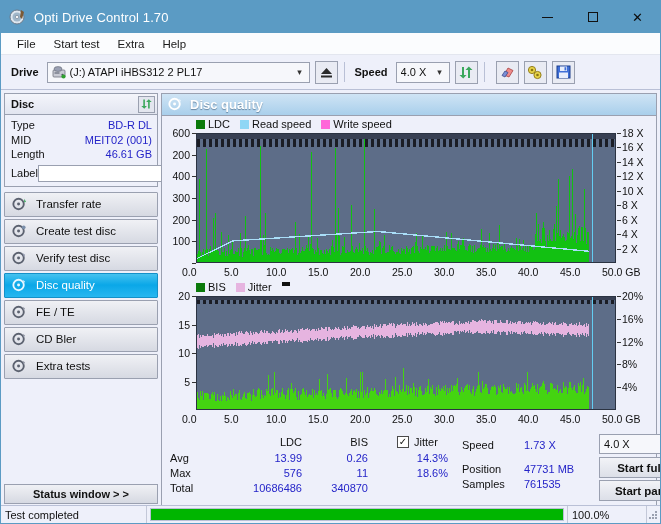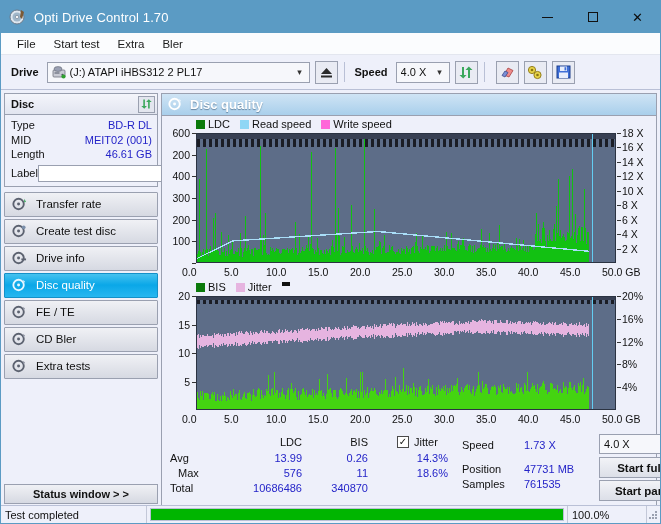--- a/index.html
+++ b/index.html
@@ -272,21 +272,21 @@
           <span class="glyph-max"></span>
         </div>
       <div class="win-btn">✕</div>
     </div>
   </div>
 
   <div id="menubar">
     <div class="menu-item">File</div>
     <div class="menu-item">Start test</div>
     <div class="menu-item">Extra</div>
-    <div class="menu-item">Bler</div>
+    <div class="menu-item">Help</div>
   </div>
 
   <div id="toolbar">
     <span class="tb-label">Drive</span>
     <div class="combo" id="drive-combo">
       <span style="margin-right:4px;display:flex;">
         <svg width="14" height="13" viewBox="0 0 14 13">
           <rect x="1" y="4" width="12" height="7" rx="1" fill="#c9cbd4" stroke="#6e727e" stroke-width=".8"></rect>
           <rect x="2.5" y="6" width="5" height="2" fill="#8d919e"></rect>
           <circle cx="10.5" cy="8.8" r="1.1" fill="#4f5360"></circle>
@@ -400,24 +400,24 @@
                 <circle cx="12.5" cy="3.5" r="2" fill="#7b8faa"></circle>
               </svg>
           </span>
           <span>Create test disc</span>
         </div>
         <div class="nav-item">
           <span class="ico">
             <svg width="15" height="14" viewBox="0 0 16 15">
                 <circle cx="7" cy="7.5" r="5.6" fill="none" stroke="#5c6270" stroke-width="2"></circle>
                 <circle cx="7" cy="7.5" r="1.6" fill="#5c6270"></circle>
-                <rect x="10" y="8" width="5" height="2" fill="#5c6270"></rect>
+                <path d="M11 2 l3 2 -1 3z" fill="#9aa0b4"></path>
               </svg>
           </span>
-          <span>Drive info</span>
+          <span>Verify test disc</span>
         </div>
         <div class="nav-item active">
           <span class="ico">
             <svg width="15" height="14" viewBox="0 0 16 15">
                 <circle cx="7" cy="7.5" r="5.6" fill="none" stroke="#e8f6ff" stroke-width="2"></circle>
                 <circle cx="7" cy="7.5" r="1.6" fill="#e8f6ff"></circle>
                 <path d="M12 2 l2 2 -2 2z" fill="#d8eefc"></path>
               </svg>
           </span>
           <span>Disc quality</span>
@@ -2258,21 +2258,21 @@
           <div class="axis-lbl" style="left: 230px; top: 119px;">25.0</div>
           <div class="axis-lbl" style="left: 272px; top: 119px;">30.0</div>
           <div class="axis-lbl" style="left: 314px; top: 119px;">35.0</div>
           <div class="axis-lbl" style="left: 356px; top: 119px;">40.0</div>
           <div class="axis-lbl" style="left: 398px; top: 119px;">45.0</div>
           <div class="axis-lbl" style="left: 440px; top: 119px;">50.0 GB</div>
         </div>
 
       <div class="stats">
         <div class="cell k2" style="left:8px;  top:22px;">Avg</div>
-        <div class="cell k2" style="left:16px;  top:37px;">Max</div>
+        <div class="cell k2" style="left:8px;  top:37px;">Max</div>
         <div class="cell k2" style="left:8px;  top:52px;">Total</div>
 
         <div class="cell k2" style="left:78px; top:6px; width:62px; text-align:right;">LDC</div>
         <div class="cell v2" style="left:58px; top:22px; width:82px; text-align:right;">13.99</div>
         <div class="cell v2" style="left:58px; top:37px; width:82px; text-align:right;">576</div>
         <div class="cell v2" style="left:48px; top:52px; width:92px; text-align:right;">10686486</div>
 
         <div class="cell k2" style="left:148px; top:6px;  width:58px; text-align:right;">BIS</div>
         <div class="cell v2" style="left:148px; top:22px; width:58px; text-align:right;">0.26</div>
         <div class="cell v2" style="left:148px; top:37px; width:58px; text-align:right;">11</div>

